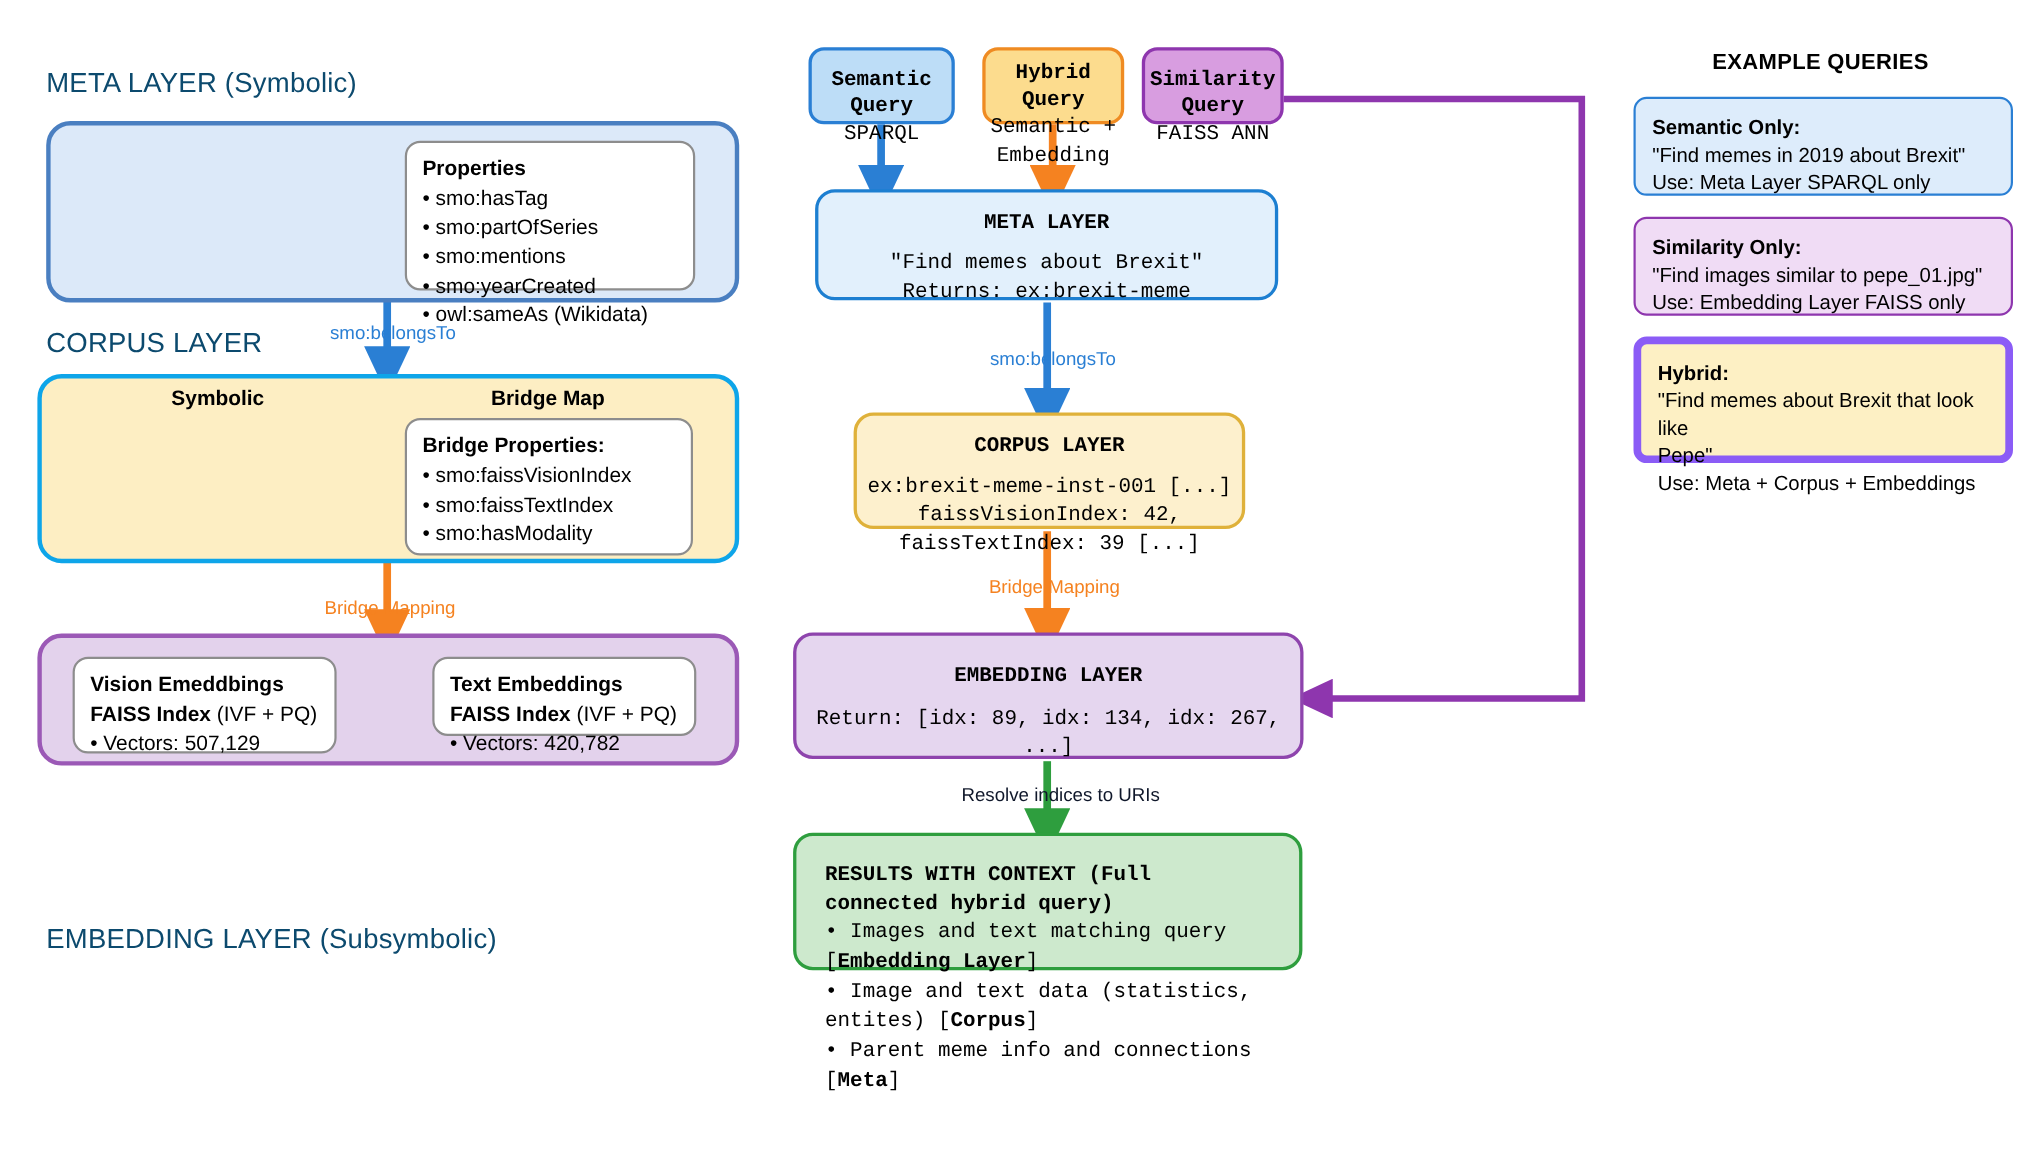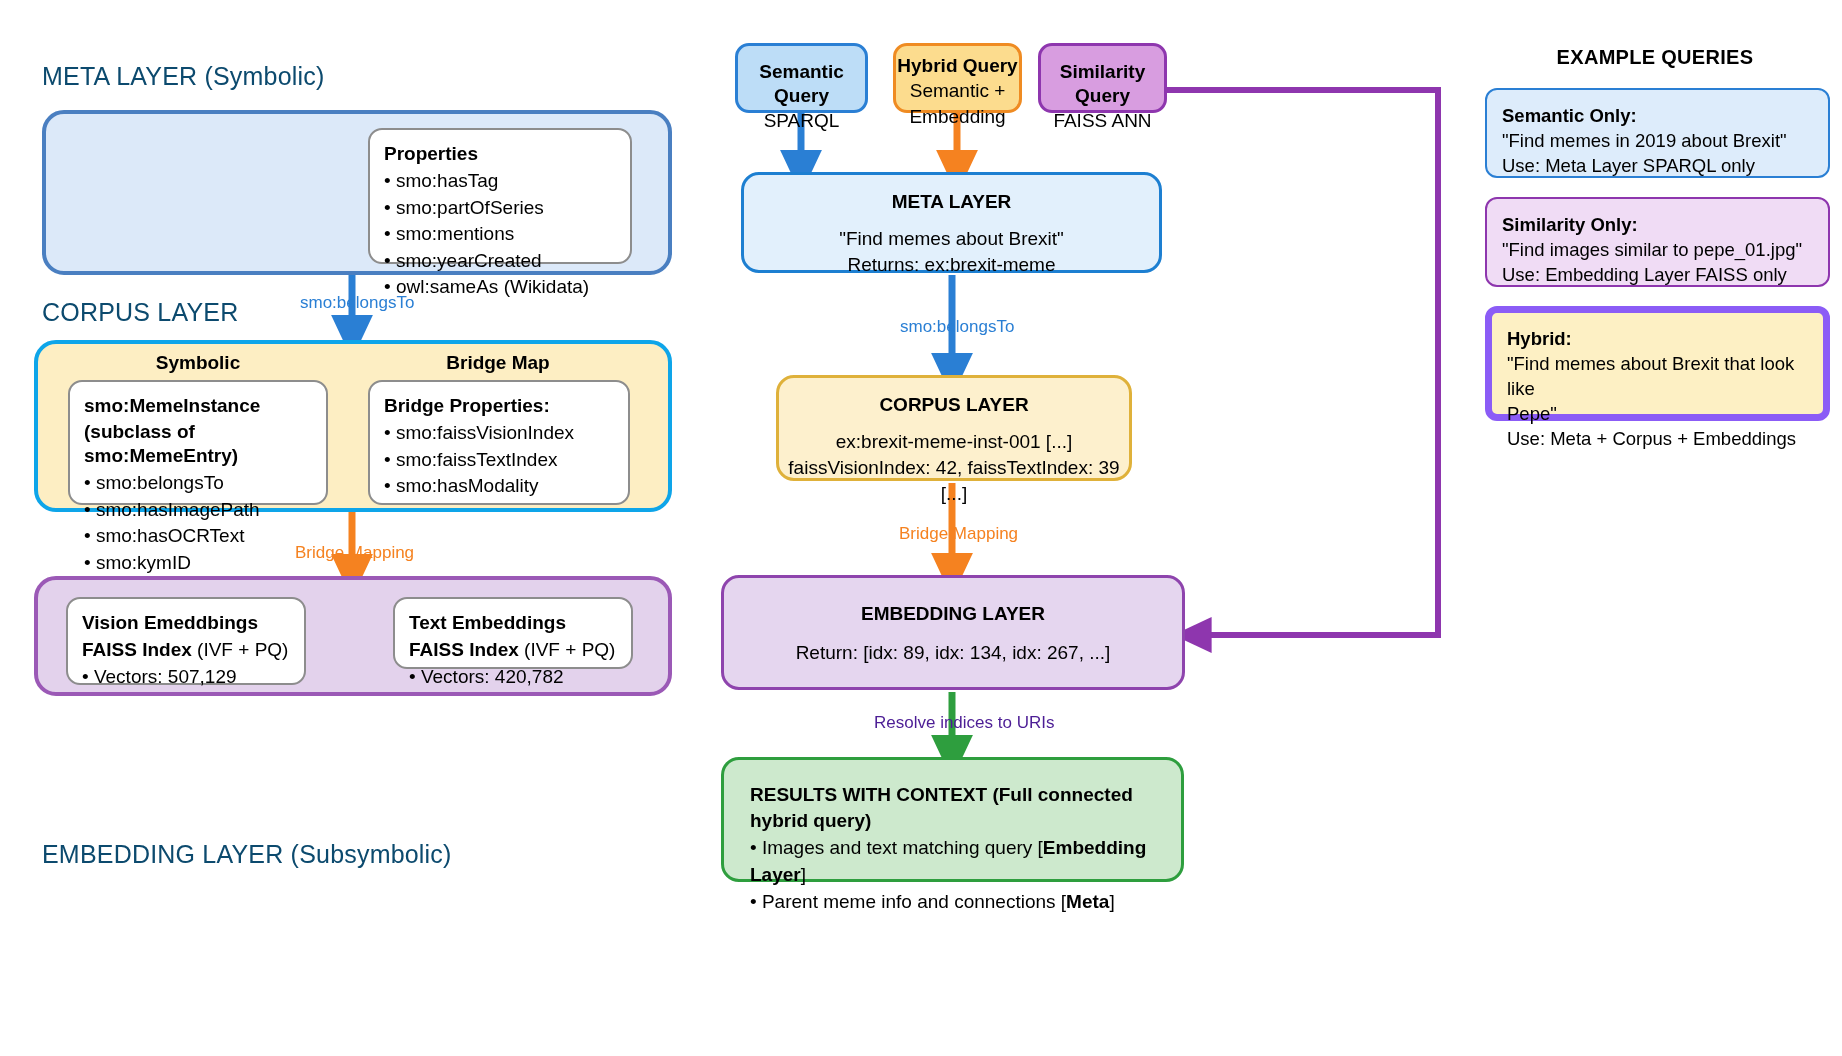--- a/index.html
+++ b/index.html
@@ -11,21 +11,21 @@
   .layer-box{position:absolute;border-radius:22px;box-sizing:border-box;}
   .layer-meta{background:#dce9f9;border:4px solid #4a7fc1;}
   .layer-corpus{background:#fdeec3;border:4px solid #0ea5e9;}
   .layer-embed{background:#e3d2ec;border:4px solid #9b59b6;}
   .inner-card{position:absolute;background:#ffffff;border:2px solid #8d8d8d;border-radius:14px;
               box-sizing:border-box;padding:12px 14px;}
   .card-title{font-size:19px;font-weight:bold;line-height:24px;margin-bottom:2px;}
   .card-line{font-size:19px;line-height:26.5px;white-space:nowrap;}
   .col-head{position:absolute;font-size:19px;font-weight:bold;text-align:center;}
   
-  .fbox{position:absolute;box-sizing:border-box;border-radius:14px;text-align:center;}
+  .fbox{position:absolute;box-sizing:border-box;border-radius:14px;text-align:center;font-family:Liberation Mono, monospace;}
   .fbox .ftitle{font-size:19px;font-weight:bold;line-height:24px;}
   .fbox .fline{font-size:19px;line-height:26px;}
   .q-semantic{background:#bdddf7;border:3px solid #2a7fd4;}
   .q-hybrid{background:#fcdc8e;border:3px solid #ef8b22;}
   .q-similar{background:#d89de0;border:3px solid #8e36ae;}
   .big-meta{background:#e2f0fc;border:3px solid #1d7fd1;border-radius:18px;}
   .big-corpus{background:#fdf0cd;border:3px solid #dfb13a;border-radius:18px;}
   .big-embed{background:#e5d6ef;border:3px solid #8e44ad;border-radius:18px;}
   .big-results{background:#cde9cd;border:3px solid #2e9e3e;border-radius:18px;
                text-align:left;padding:22px 26px;}
@@ -36,21 +36,21 @@
   .ex-card{position:absolute;box-sizing:border-box;border-radius:12px;padding:13px 15px;}
   .ex-blue{background:#ddecfb;border:2px solid #2a7fd4;}
   .ex-purple{background:#f0dcf5;border:2px solid #8e36ae;}
   .ex-yellow{background:#fdf0c4;border:7px solid #8b5cf6;}
   .ex-head{font-size:18.5px;font-weight:bold;line-height:25px;}
   .ex-line{font-size:18.5px;line-height:25px;}
   
   .edge-label{position:absolute;font-size:17px;white-space:nowrap;}
   .lbl-blue{color:#2a7fd4;}
   .lbl-orange{color:#f58220;}
-  .lbl-green{color:#4c1d95;}
+  .lbl-green{color:#0f172a;}
   svg.wires{position:absolute;left:0;top:0;width:1842px;height:1056px;pointer-events:none;}
   b.inl{font-weight:bold;}
 </style>
 </head>
 <body>
 
 <svg class="wires" viewBox="0 0 1842 1056">
   <defs>
     <marker id="ah-blue" markerWidth="7" markerHeight="6" refX="2.6" refY="3" orient="auto">
       <path d="M0,0 L6.4,3 L0,6 Z" fill="#2a7fd4"></path>
@@ -97,28 +97,20 @@
 </div>
 
 <div class="edge-label lbl-blue" style="left:300px;top:293px;">smo:belongsTo</div>
 
 <div class="abs sec-title" style="left:42px;top:298px;">CORPUS LAYER</div>
 
 <div class="layer-box layer-corpus" style="left:34px;top:340px;width:638px;height:172px;">
   <div class="col-head" style="left:30px;top:8px;width:260px;">Symbolic</div>
   <div class="col-head" style="left:330px;top:8px;width:260px;">Bridge Map</div>
 
-  <div class="inner-card" style="left:30px;top:36px;width:260px;height:125px;">
-    <div class="card-title">smo:MemeInstance</div>
-    <div class="card-title">(subclass of smo:MemeEntry)</div>
-    <div class="card-line">• smo:belongsTo</div>
-    <div class="card-line">• smo:hasImagePath</div>
-    <div class="card-line">• smo:hasOCRText</div>
-    <div class="card-line">• smo:kymID</div>
-  </div>
   <div class="inner-card" style="left:330px;top:36px;width:262px;height:125px;">
     <div class="card-title">Bridge Properties:</div>
     <div class="card-line">• smo:faissVisionIndex</div>
     <div class="card-line">• smo:faissTextIndex</div>
     <div class="card-line">• smo:hasModality</div>
   </div>
 </div>
 
 <div class="edge-label lbl-orange" style="left:295px;top:543px;">Bridge Mapping</div>
 
@@ -172,20 +164,21 @@
 <div class="fbox big-embed" style="left:721px;top:575px;width:464px;height:115px;padding-top:24px;">
   <div class="ftitle">EMBEDDING LAYER</div>
   <div class="fline" style="margin-top:14px;">Return: [idx: 89, idx: 134, idx: 267, ...]</div>
 </div>
 
 <div class="edge-label lbl-green" style="left:874px;top:713px;">Resolve indices to URIs</div>
 
 <div class="fbox big-results" style="left:721px;top:757px;width:463px;height:125px;">
   <div class="rtitle"><span>RESULTS WITH CONTEXT</span><span style="font-weight:bold;"> (Full connected hybrid query)</span></div>
   <div class="rline"><span>• Images and text matching query [</span><b class="inl">Embedding Layer</b><span>]</span></div>
+  <div class="rline"><span>• Image and text data (statistics, entites) [</span><b class="inl">Corpus</b><span>]</span></div>
   <div class="rline"><span>• Parent meme info and connections [</span><b class="inl">Meta</b><span>]</span></div>
 </div>
 
 <div class="abs ex-title" style="left:1490px;top:46px;width:330px;text-align:center;">EXAMPLE QUERIES</div>
 
 <div class="ex-card ex-blue" style="left:1485px;top:88px;width:345px;height:90px;">
   <div class="ex-head">Semantic Only:</div>
   <div class="ex-line">"Find memes in 2019 about Brexit"</div>
   <div class="ex-line">Use: Meta Layer SPARQL only</div>
 </div>

